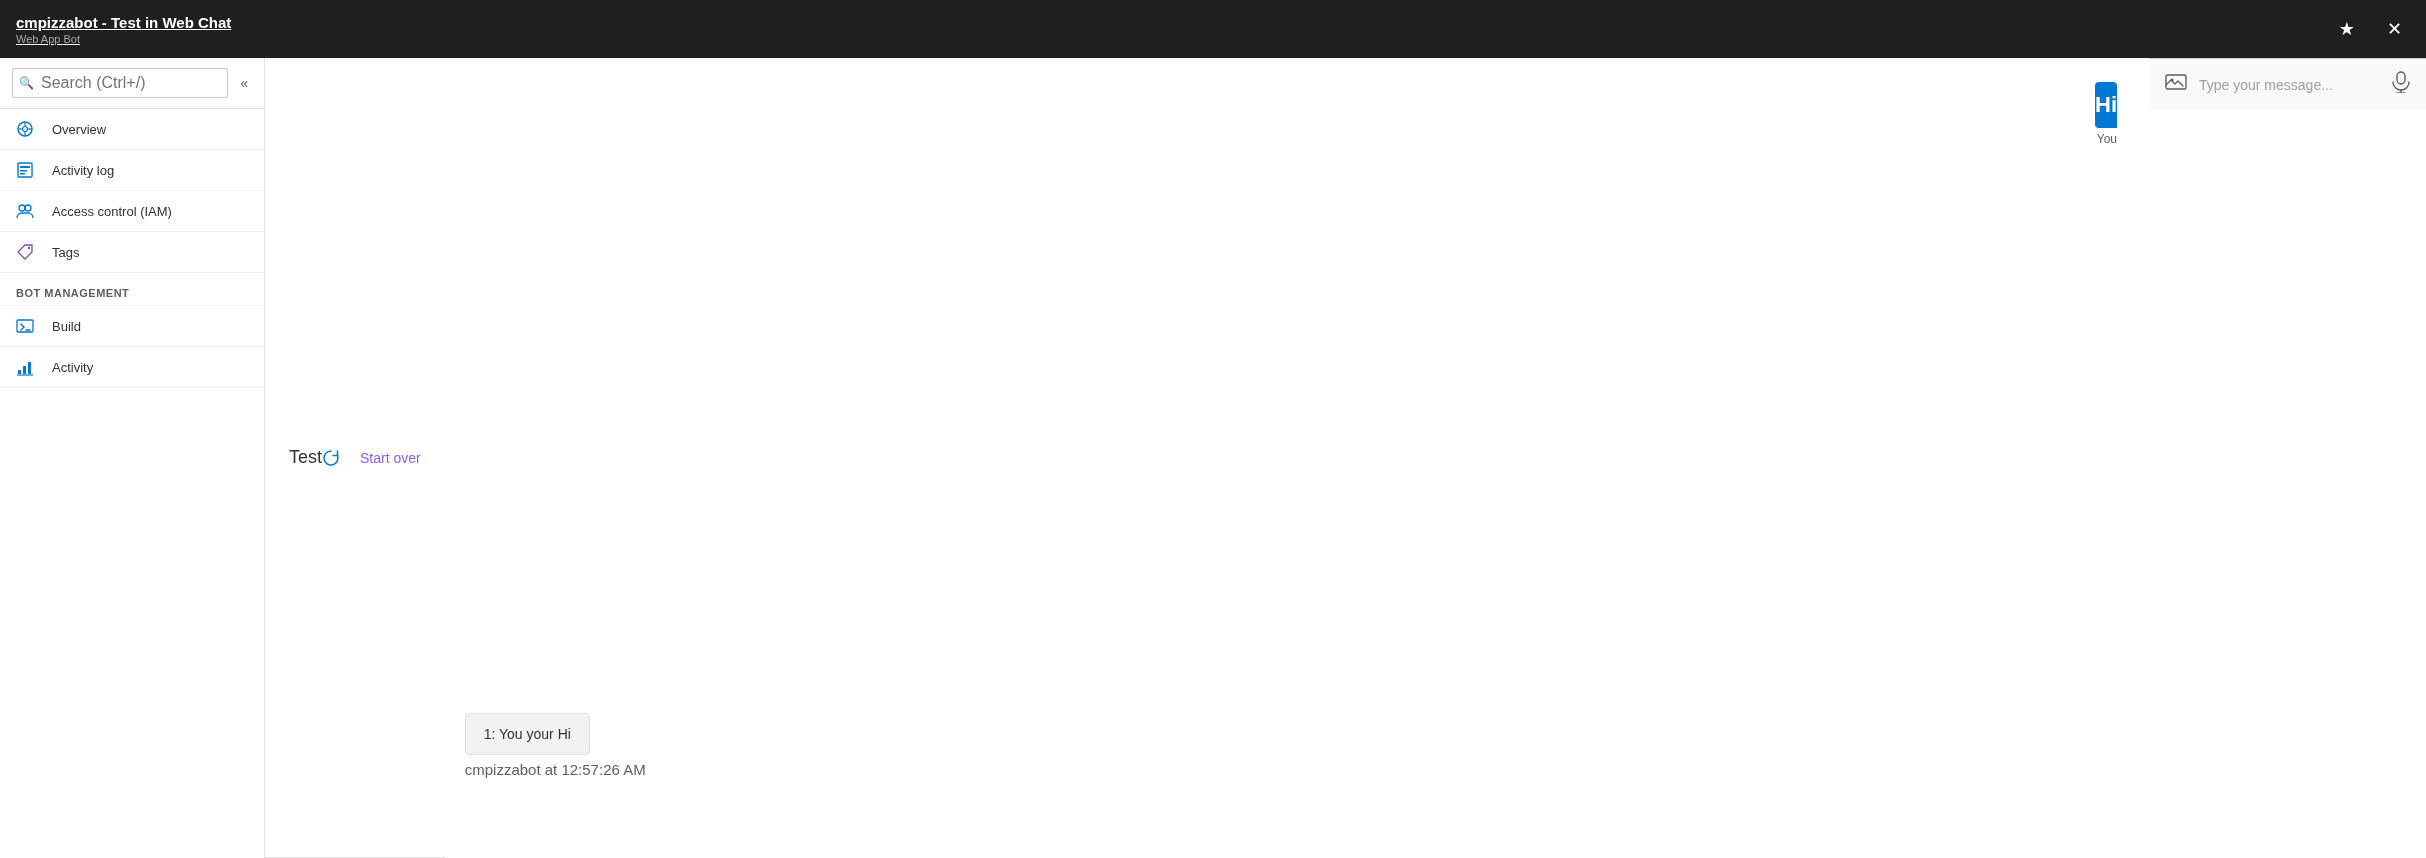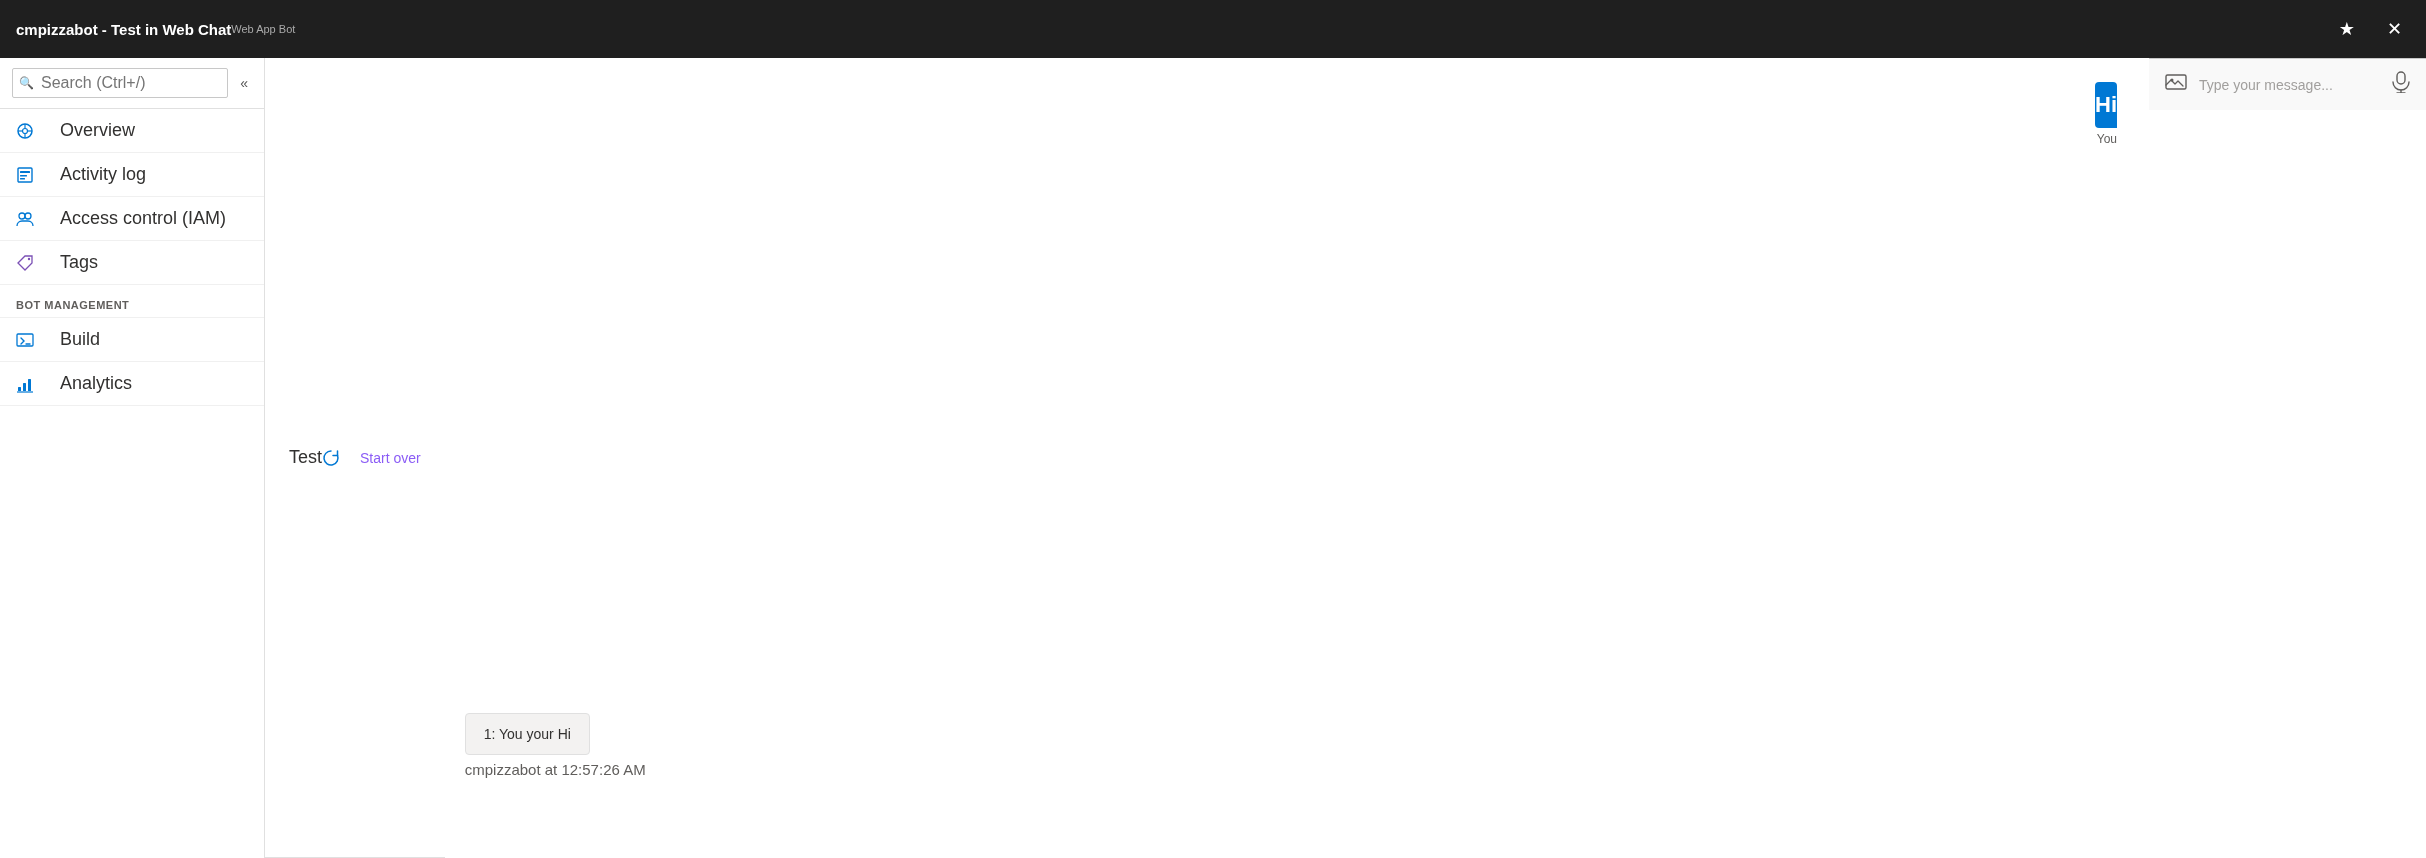--- a/index.html
+++ b/index.html
@@ -9,21 +9,21 @@
     .title-bar {
       background: #1f1f1f;
       color: #fff;
       display: flex;
       align-items: center;
       justify-content: space-between;
       padding: 0 16px;
       height: 58px;
       flex-shrink: 0;
     }
-    .title-bar-left { display: flex; flex-direction: row; justify-content: flex-start; }
+    .title-bar-left { display: flex; flex-direction: column; justify-content: flex-start; text-decoration: underline; }
     .title-bar-title { font-size: 15px; font-weight: 600; color: #fff; }
     .title-bar-subtitle { font-size: 11px; color: #aaa; margin-top: 2px; }
     .title-bar-actions { display: flex; align-items: center; gap: 16px; }
     .title-bar-btn { background: none; border: none; color: #fff; font-size: 18px; cursor: pointer; padding: 4px 8px; }
 
     
     .main-layout {
       display: flex;
       flex: 1;
       overflow: hidden;
@@ -77,22 +77,22 @@
     }
 
     .sidebar-nav { flex: 1; }
     .sidebar-item {
       display: flex;
       align-items: center;
       padding: 11px 16px;
       cursor: pointer;
       border-bottom: 1px solid #f0f0f0;
       color: #323130;
-      font-size: 18px;
-      gap: 26px;
+      font-size: 13px;
+      gap: 18px;
       transition: background 0.1s;
     }
     .sidebar-item.active { background: #dce9f7; }
     .sidebar-item-icon {
       width: 18px;
       height: 18px;
       display: flex;
       align-items: center;
       justify-content: center;
       flex-shrink: 0;
@@ -321,21 +321,21 @@
 
       <div class="sidebar-item">
         <span class="sidebar-item-icon">
           <svg class="icon-svg" viewBox="0 0 18 18" fill="none" xmlns="http://www.w3.org/2000/svg">
             <rect x="2" y="12" width="3" height="4" rx="0.5" fill="#0078d4"></rect>
             <rect x="7" y="8" width="3" height="8" rx="0.5" fill="#0078d4"></rect>
             <rect x="12" y="4" width="3" height="12" rx="0.5" fill="#0078d4"></rect>
             <line x1="1" y1="17" x2="17" y2="17" stroke="#0078d4" stroke-width="1.2"></line>
           </svg>
         </span>
-        <span>Analytics</span>
+        <span>Activity</span>
       </div>
     </div>
   </div>
 
   <div class="content-area">
 
     <div class="chat-header">
       <span class="chat-header-title">Test</span>
       <button class="start-over-btn">
         <svg width="18" height="18" viewBox="0 0 18 18" fill="none" xmlns="http://www.w3.org/2000/svg">

